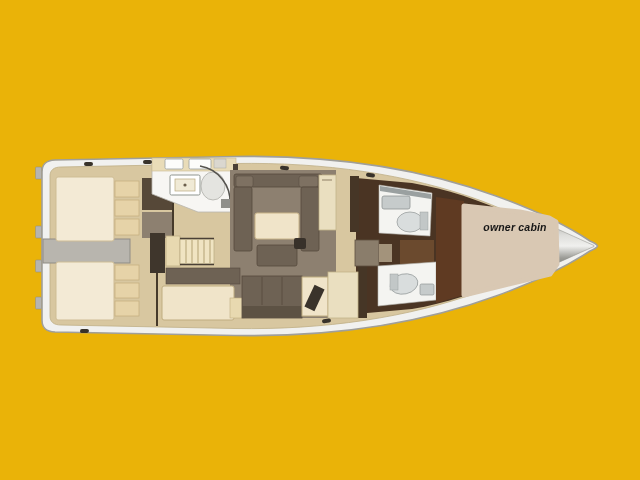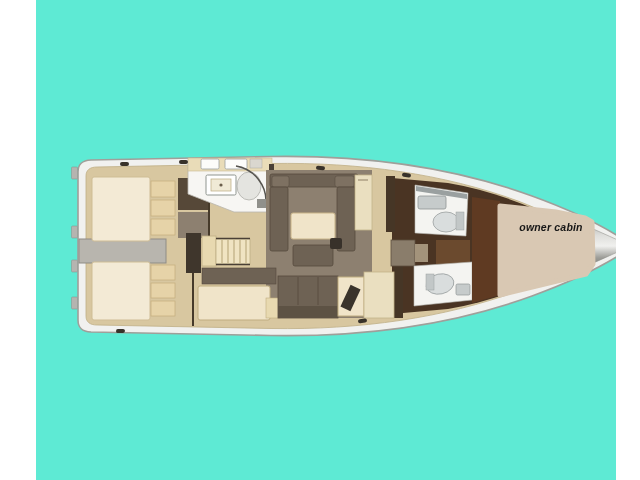--- a/index.html
+++ b/index.html
@@ -1,18 +1,18 @@
 <!DOCTYPE html>
 <html><head>
 <meta charset="utf-8">
 <style>
   html,body { margin:0; padding:0; background:#ffffff; }
   .canvas {
-    position:relative; width:580px; height:480px; background:#5eead4;
-    overflow:hidden; font-family:"Liberation Sans", sans-serif;margin-left:36px;
+    position:relative; width:640px; height:480px; background:#eab308;
+    overflow:hidden; font-family:"Liberation Sans", sans-serif;
   }
   .canvas svg { position:absolute; left:0; top:0; }
   .owner-label {
     font-family:"Liberation Sans", sans-serif;
     font-size:10.5px; font-weight:700; font-style:italic; letter-spacing:.2px;
   }
 </style>
 </head>
 <body>
 

